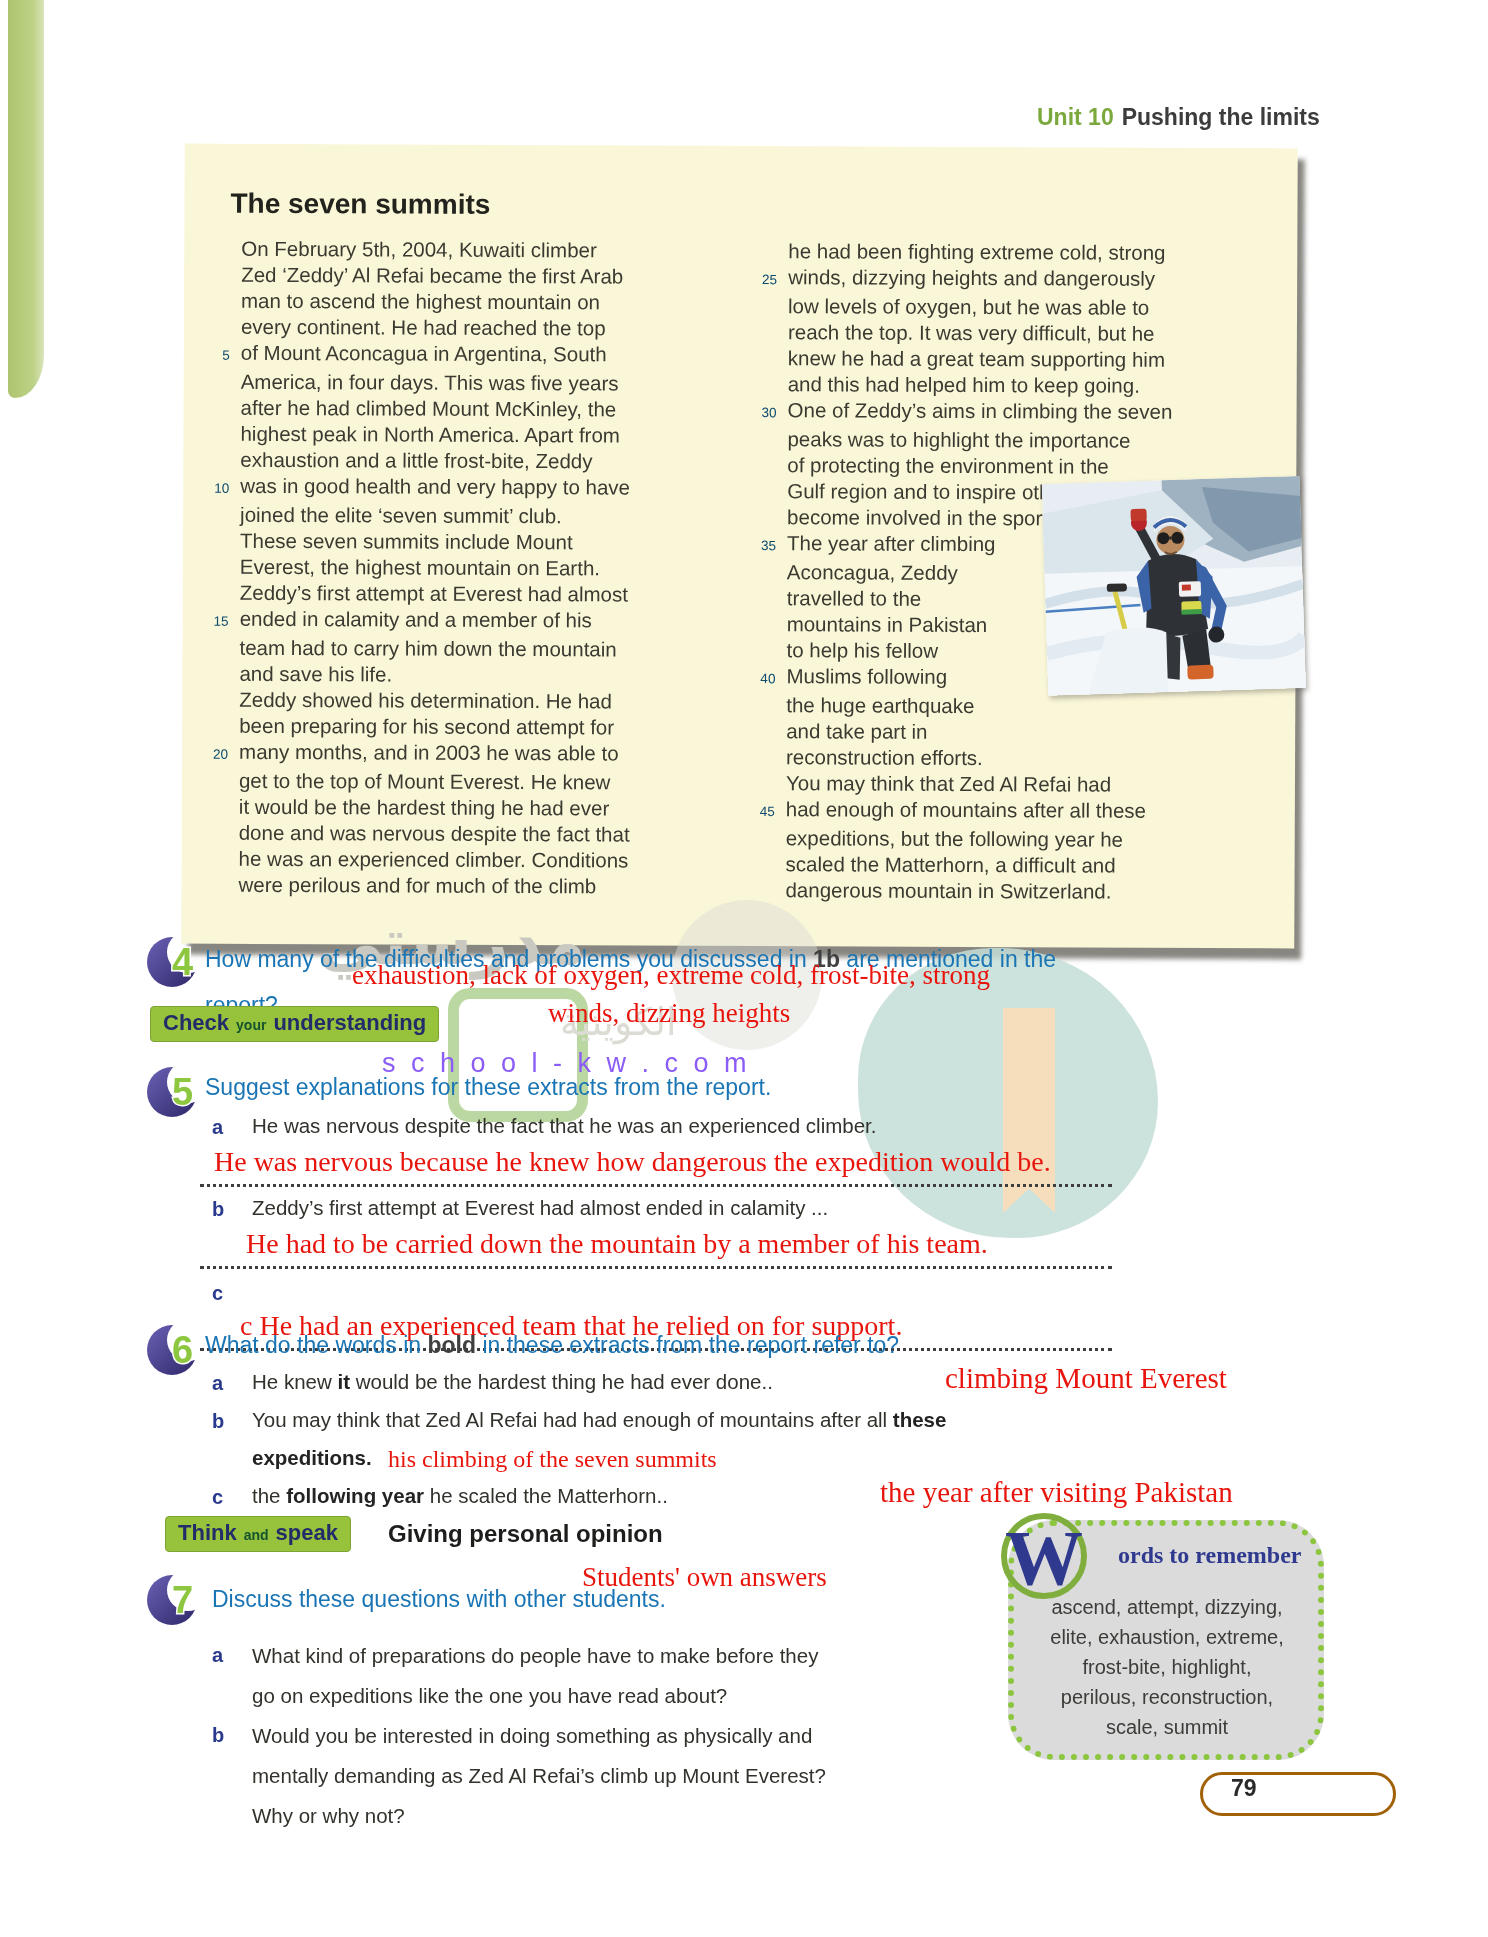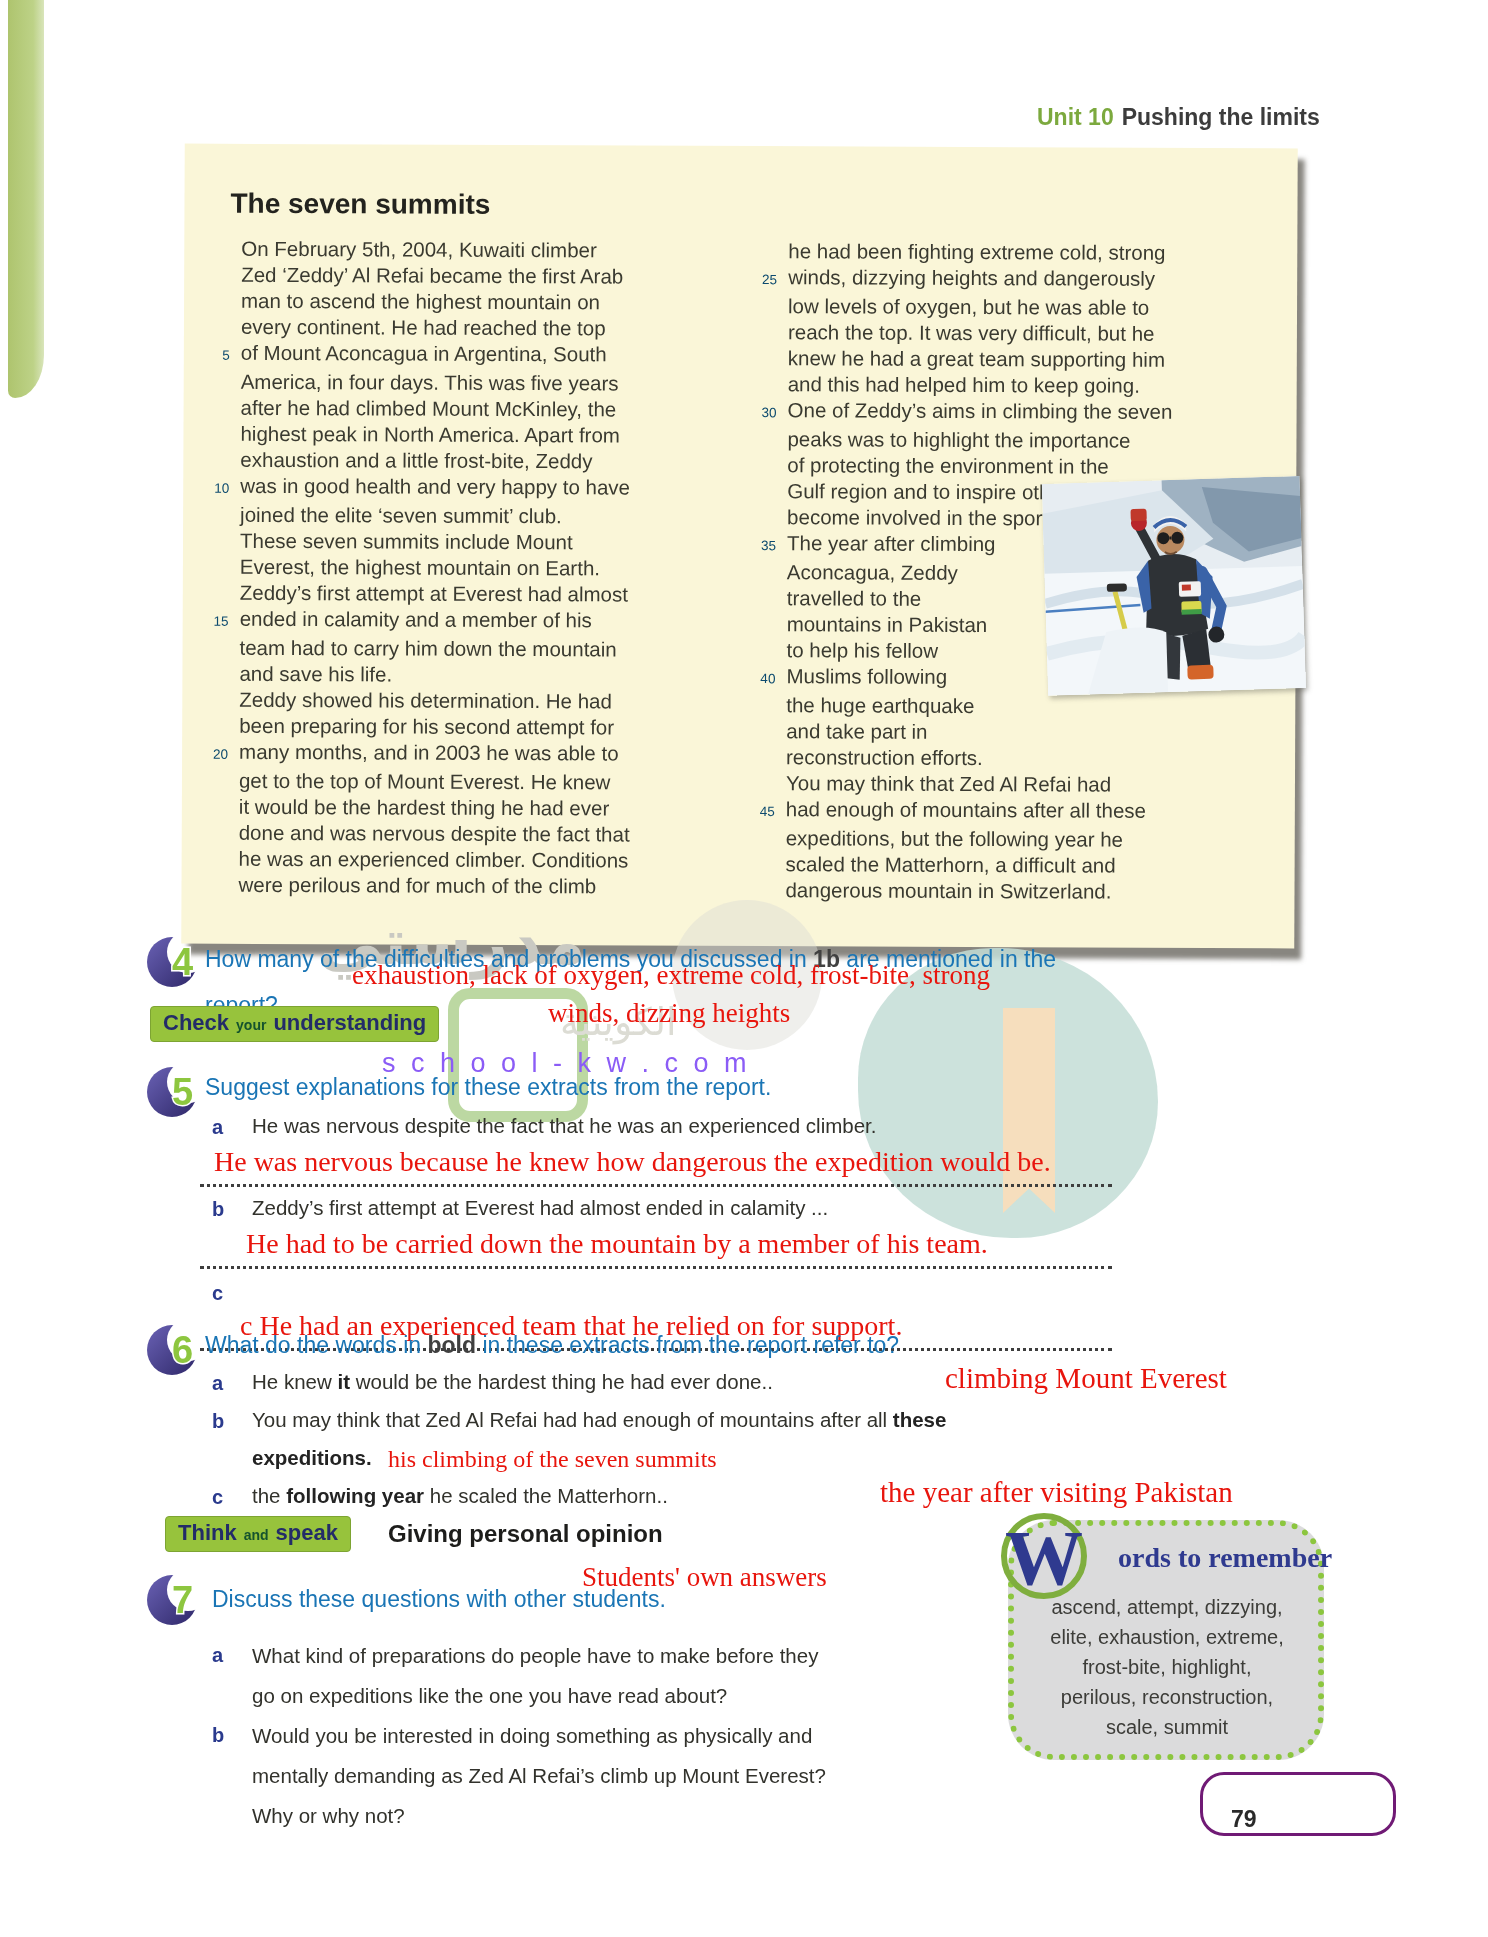--- a/index.html
+++ b/index.html
@@ -63,28 +63,28 @@
   
   .red{color:#e8150d;font-family:"Liberation Serif",serif;white-space:nowrap;}
   .dotline{border-bottom:3.5px dotted #3e3e3e;height:0;}
 
   #think-heading{font-size:24px;font-weight:bold;color:#1d1d1b;white-space:nowrap;}
 
   
   #words-box{left:1008px;top:1520px;width:316px;height:240px;background:#dbdbdc;
              border:6px dotted #8cc63f;border-radius:46px;box-sizing:border-box;}
   #words-w{left:996px;top:1508px;width:96px;height:100px;}
-  #words-title{left:1118px;top:1542px;font-size:28px;font-weight:bold;color:#2f3a8f;
+  #words-title{left:1118px;top:1542px;font-size:24px;font-weight:bold;color:#2f3a8f;
                font-family:"Liberation Serif",serif;white-space:nowrap;}
   #words-lines{left:1022px;top:1592px;width:290px;text-align:center;}
   #words-lines .wline{font-size:20px;color:#3c3c38;line-height:30px;white-space:nowrap;}
 
   
-  #page-badge{left:1200px;top:1772px;width:196px;height:64px;border:3px solid #701a75;border-radius:24px;
-              box-sizing:border-box;display:flex;align-items:flex-end;}
+  #page-badge{left:1200px;top:1772px;width:196px;height:44px;border:3px solid #a16207;border-radius:24px;
+              box-sizing:border-box;display:flex;align-items:flex-start;}
   #page-num{font-size:23px;font-weight:bold;color:#2a2a2a;margin-left:28px;}
 </style>
 </head>
 <body>
 
 <div id="page">
 
   <div id="spine" class="abs"></div>
 
   <div id="header" class="abs">

